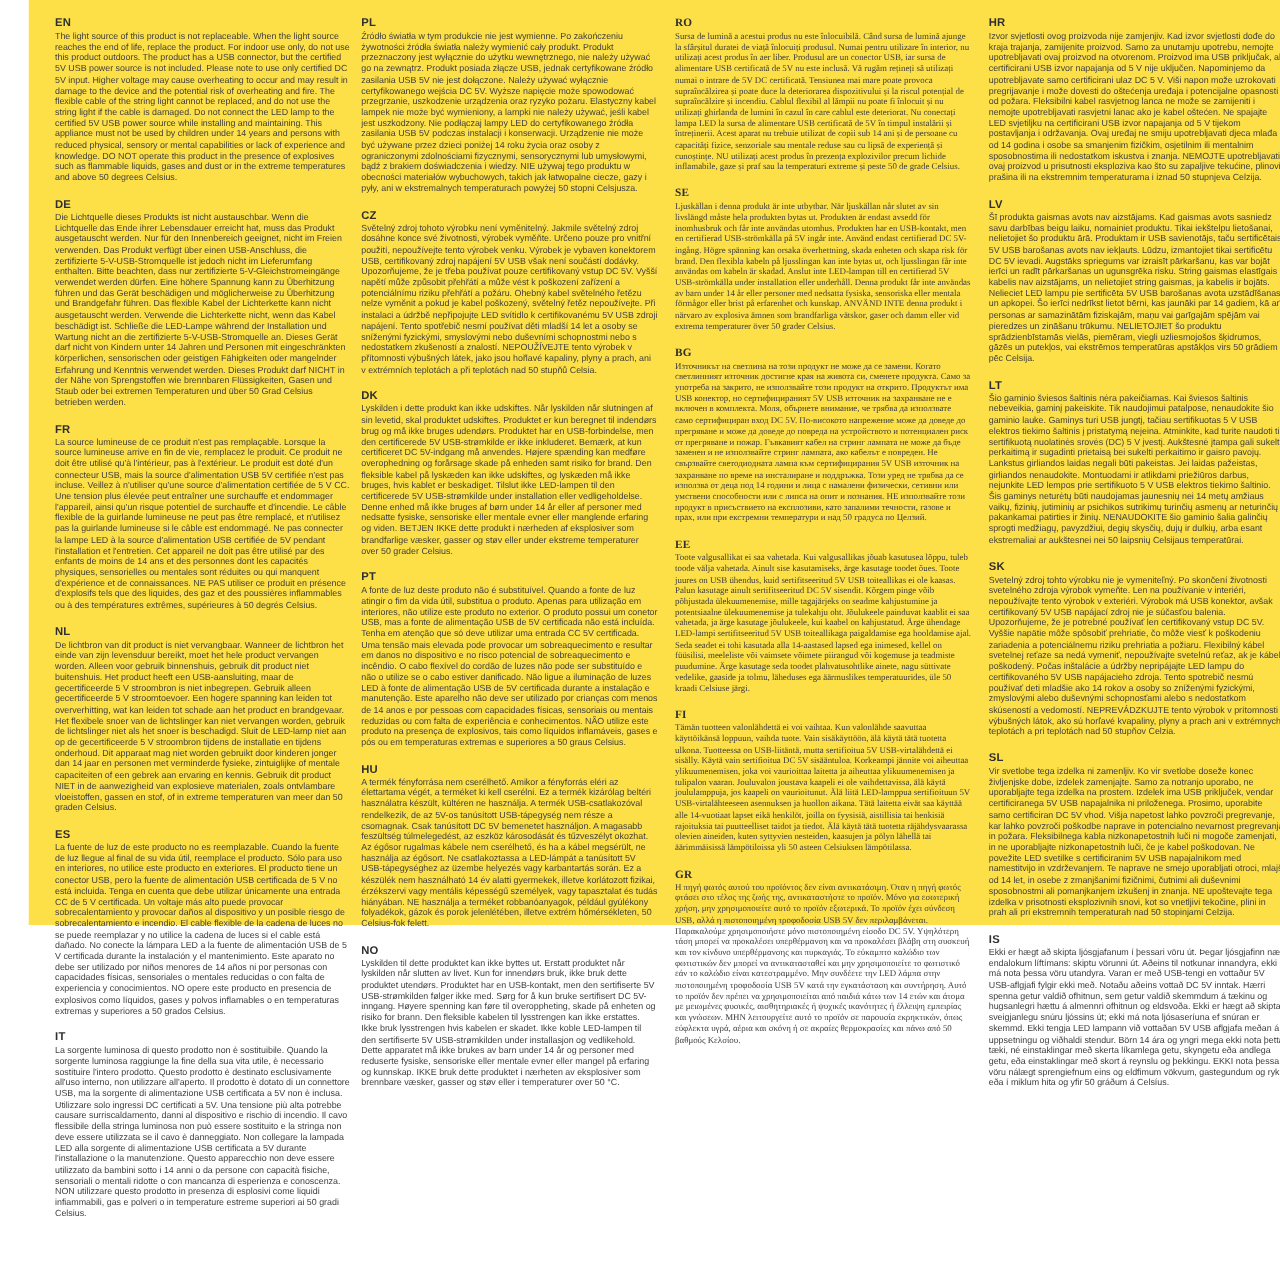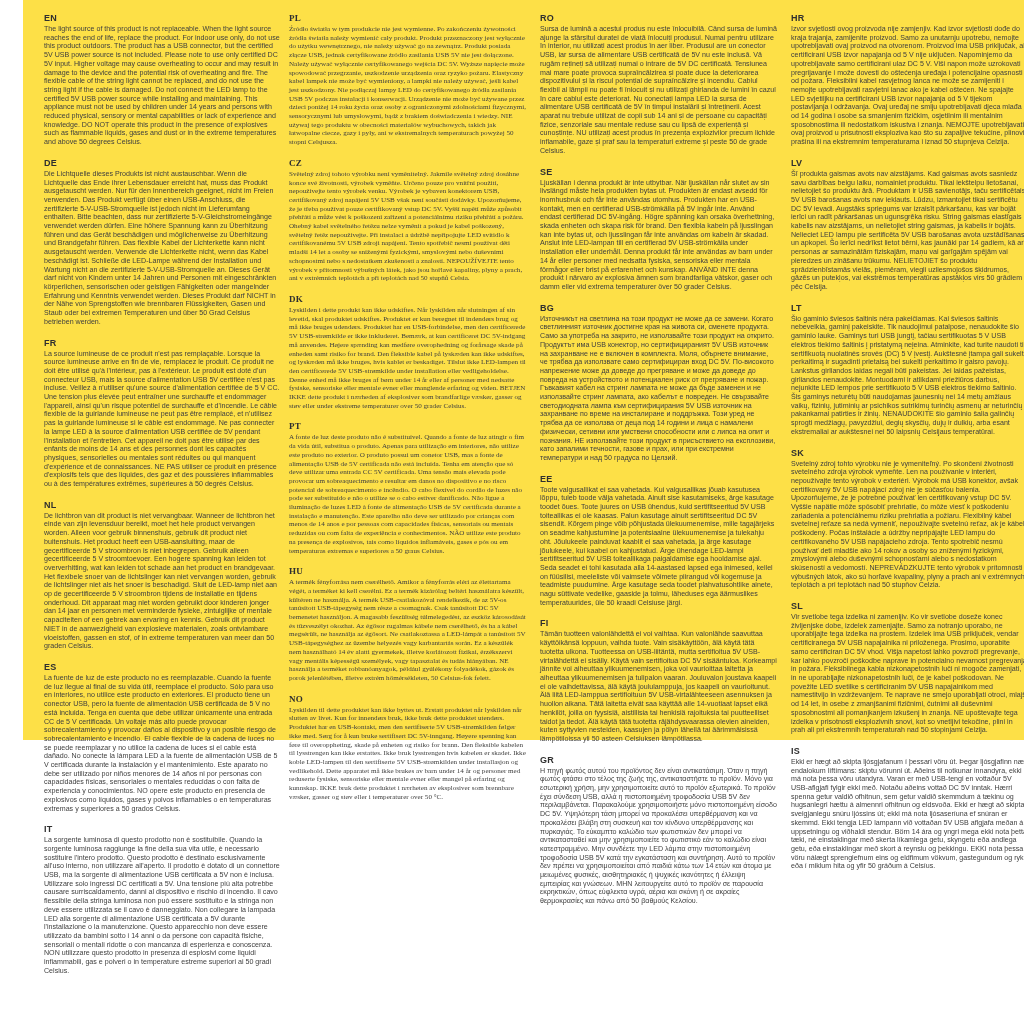--- a/index.html
+++ b/index.html
@@ -5,22 +5,22 @@
   html, body { margin: 0; padding: 0; }
   body {
     width: 1024px; height: 1024px;
     background: #ffffff;
     font-family: "Liberation Sans", sans-serif;
     overflow: hidden;
   }
   .page { position: relative; width: 1024px; height: 740px; background: #fde047; margin-left: 23px; }
   .col { position: absolute; top: 13px; width: 237px; }
   .col-0 { left: 21px; }
-  .col-1 { left: 266px; font-family: Liberation Serif, serif; }
-  .col-2 { left: 517px; }
+  .col-1 { left: 266px; }
+  .col-2 { left: 517px; font-family: Liberation Serif, serif; }
   .col-3 { left: 768px; }
   .block { margin: 0 0 11px 0; }
   .lang {
     font-size: 9px; font-weight: bold; color: #2f2f2f;
     margin: 0 0 2px 0; padding: 0; letter-spacing: 0.2px;
   }
   .txt {
     font-size: 7.1px; line-height: 8.7px; color: #3e3e3e;
     margin: 0; padding: 0; text-align: left;
   }

